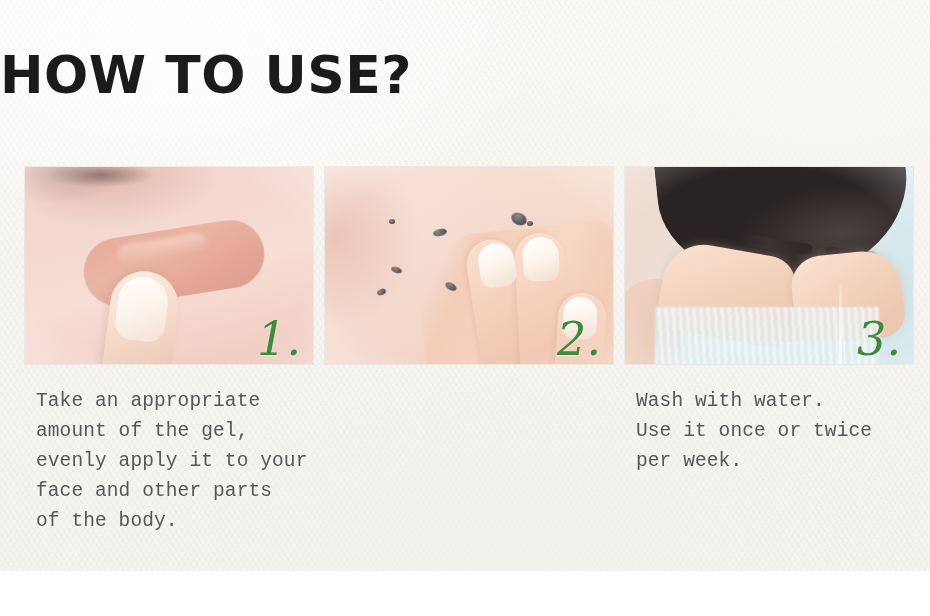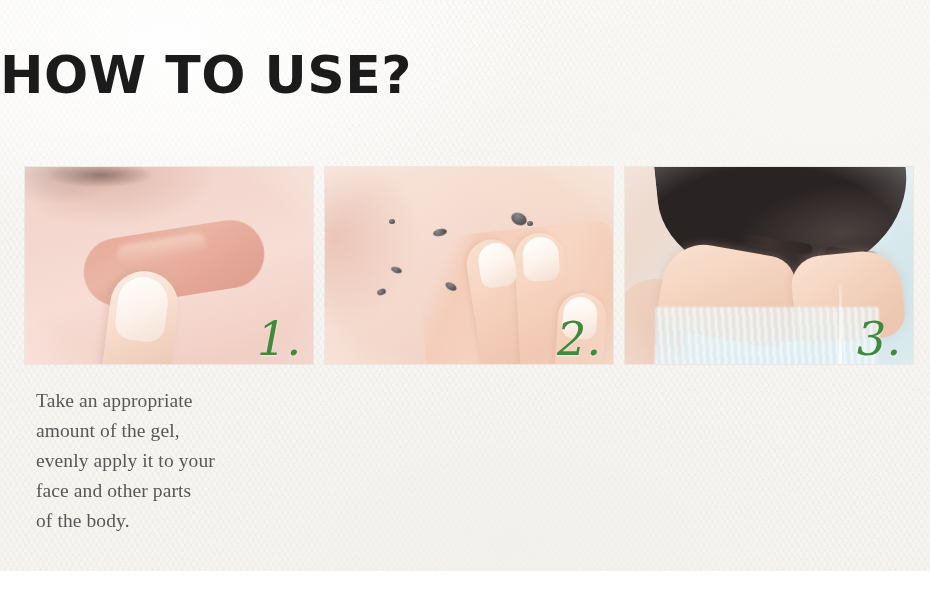--- a/index.html
+++ b/index.html
@@ -282,21 +282,21 @@
     font-weight: 400;
     color: #3f8a3c;
     text-shadow: 0 1px 2px rgba(255,255,255,0.55);
     user-select: none;
   }
 
   
   .caption {
     margin-top: 22px;
     padding-left: 11px;
-    font-family: Liberation Serif, serif;
+    font-family: Liberation Mono, monospace;
     font-size: 19.5px;
     line-height: 30px;
     font-weight: 400;
     color: #57575a;
     letter-spacing: 0.1px;
     white-space: pre-line;
   }
 </style>
 </head>
 <body>
@@ -358,16 +358,19 @@
         <div class="ph3-hair"></div>
         <div class="ph3-brow"></div>
         <div class="ph3-brow2"></div>
         <div class="ph3-handL"></div>
         <div class="ph3-handR"></div>
         <div class="ph3-water"></div>
         <div class="ph3-drip"></div>
         <div class="layer vignette"></div>
         <div class="numeral">3.</div>
       </div>
+      <div class="caption">Wash with water.
+Use it once or twice
+per week.</div>
     </div>
 
   </div>
 </div>
 
 </body></html>

